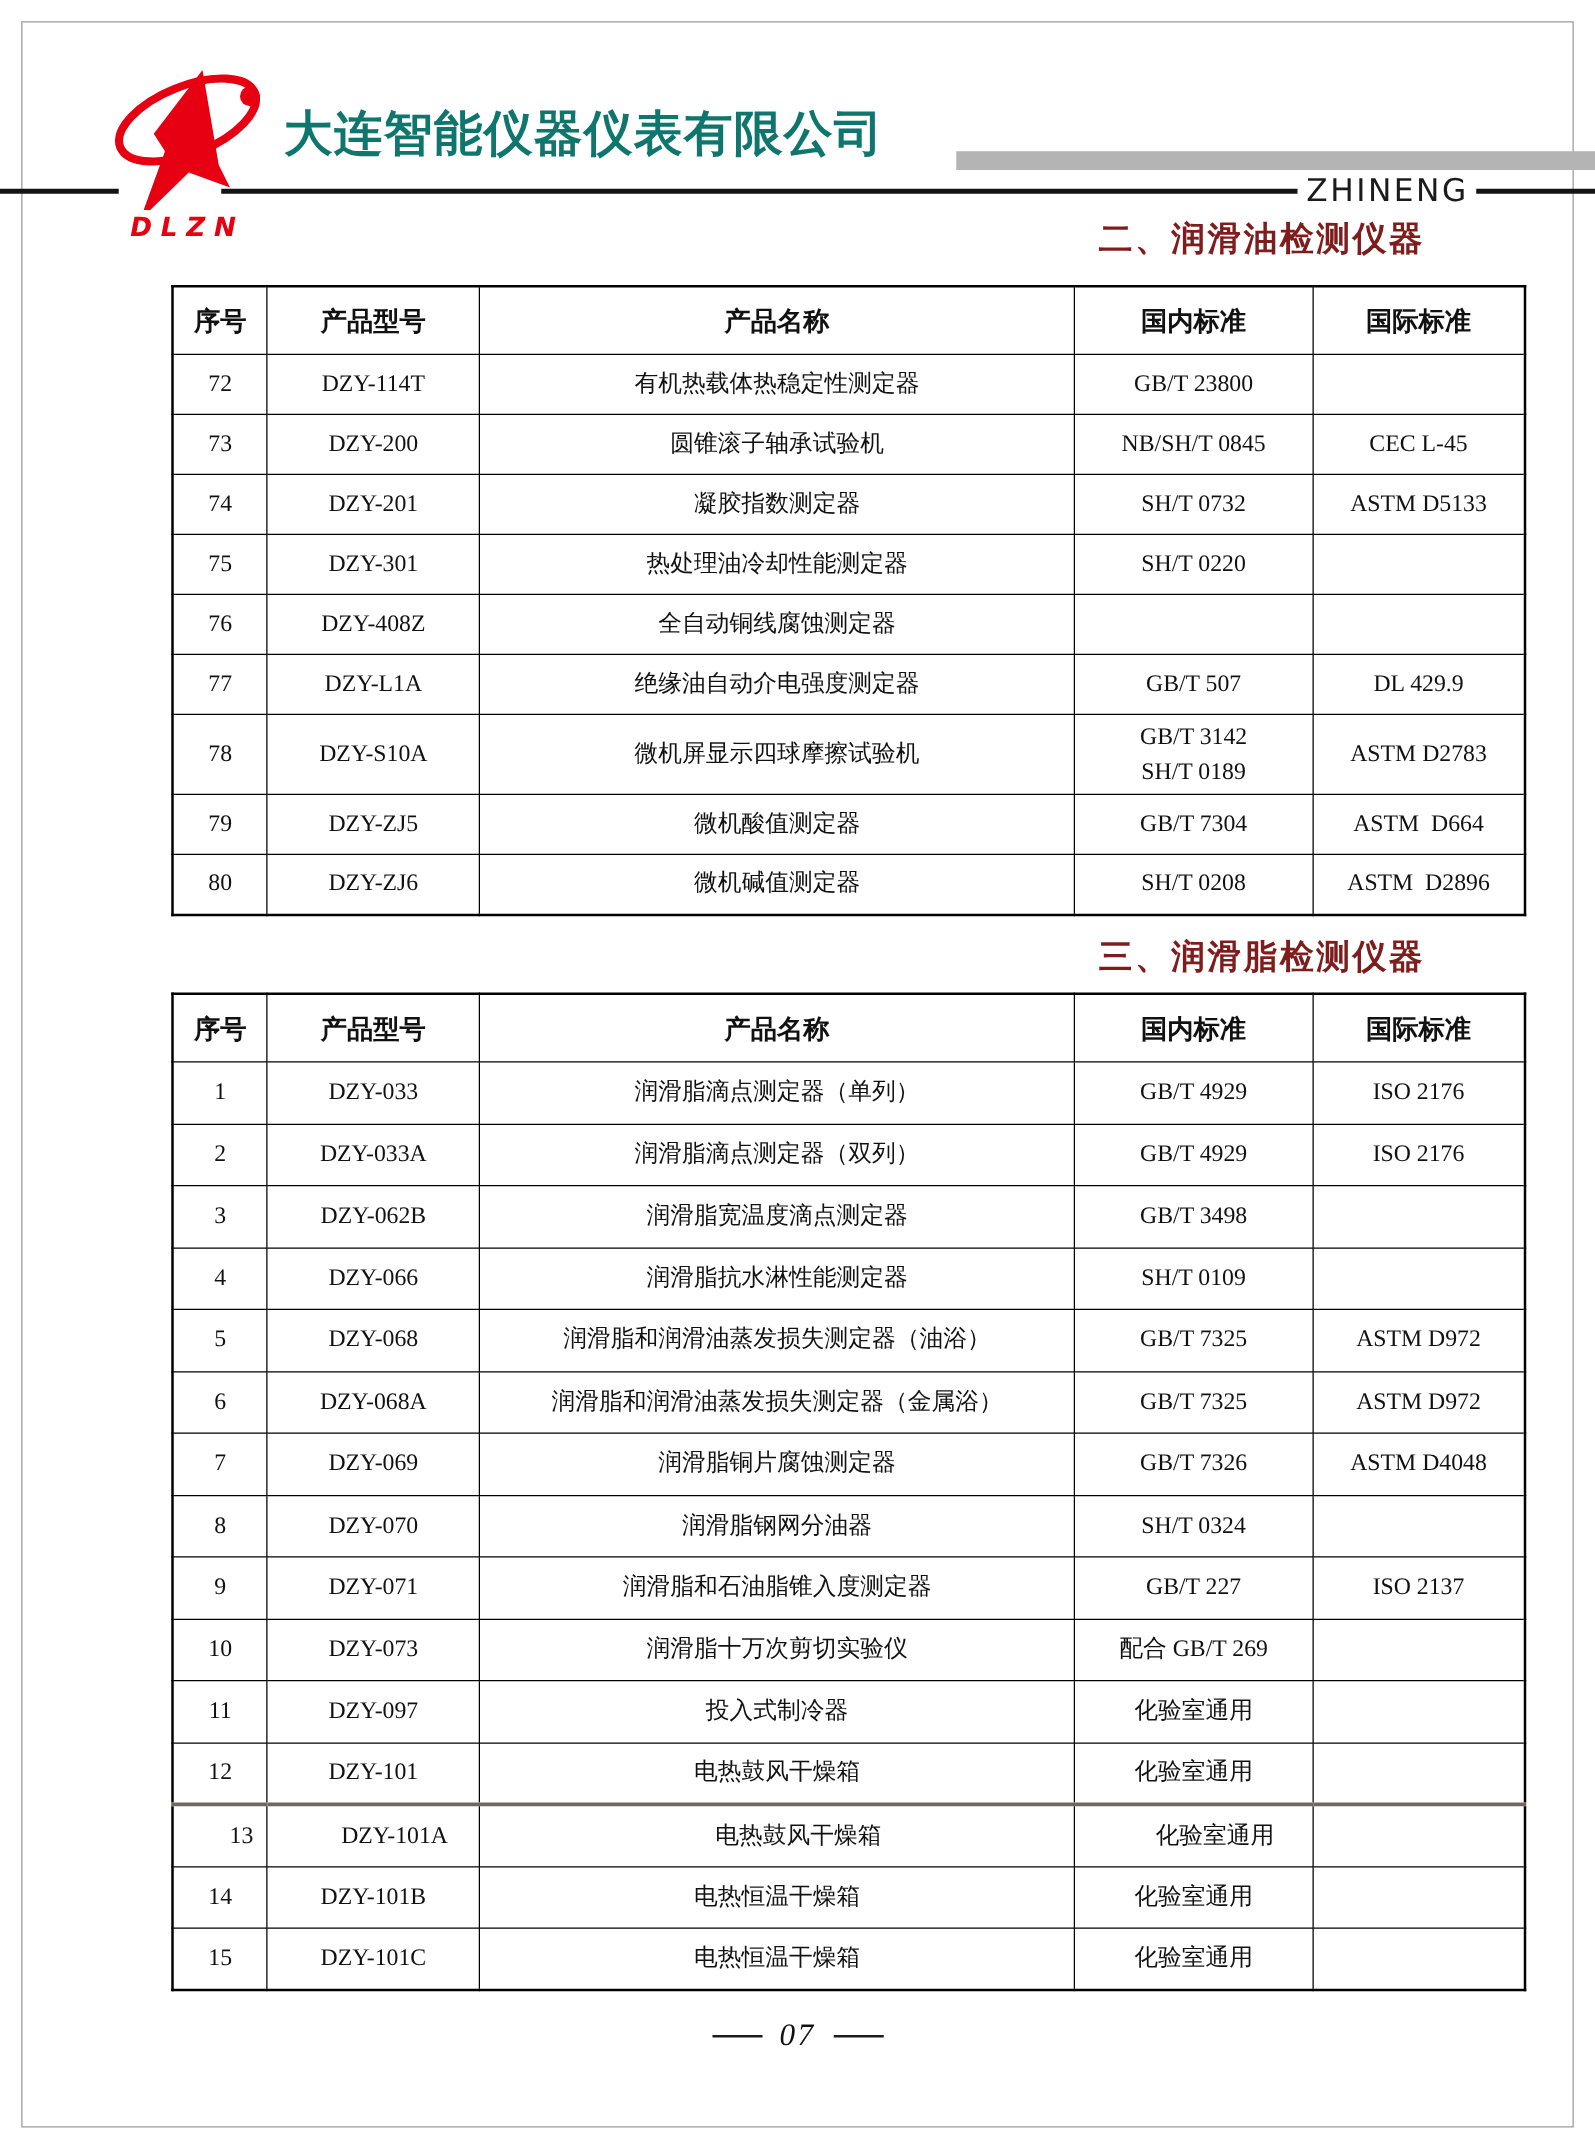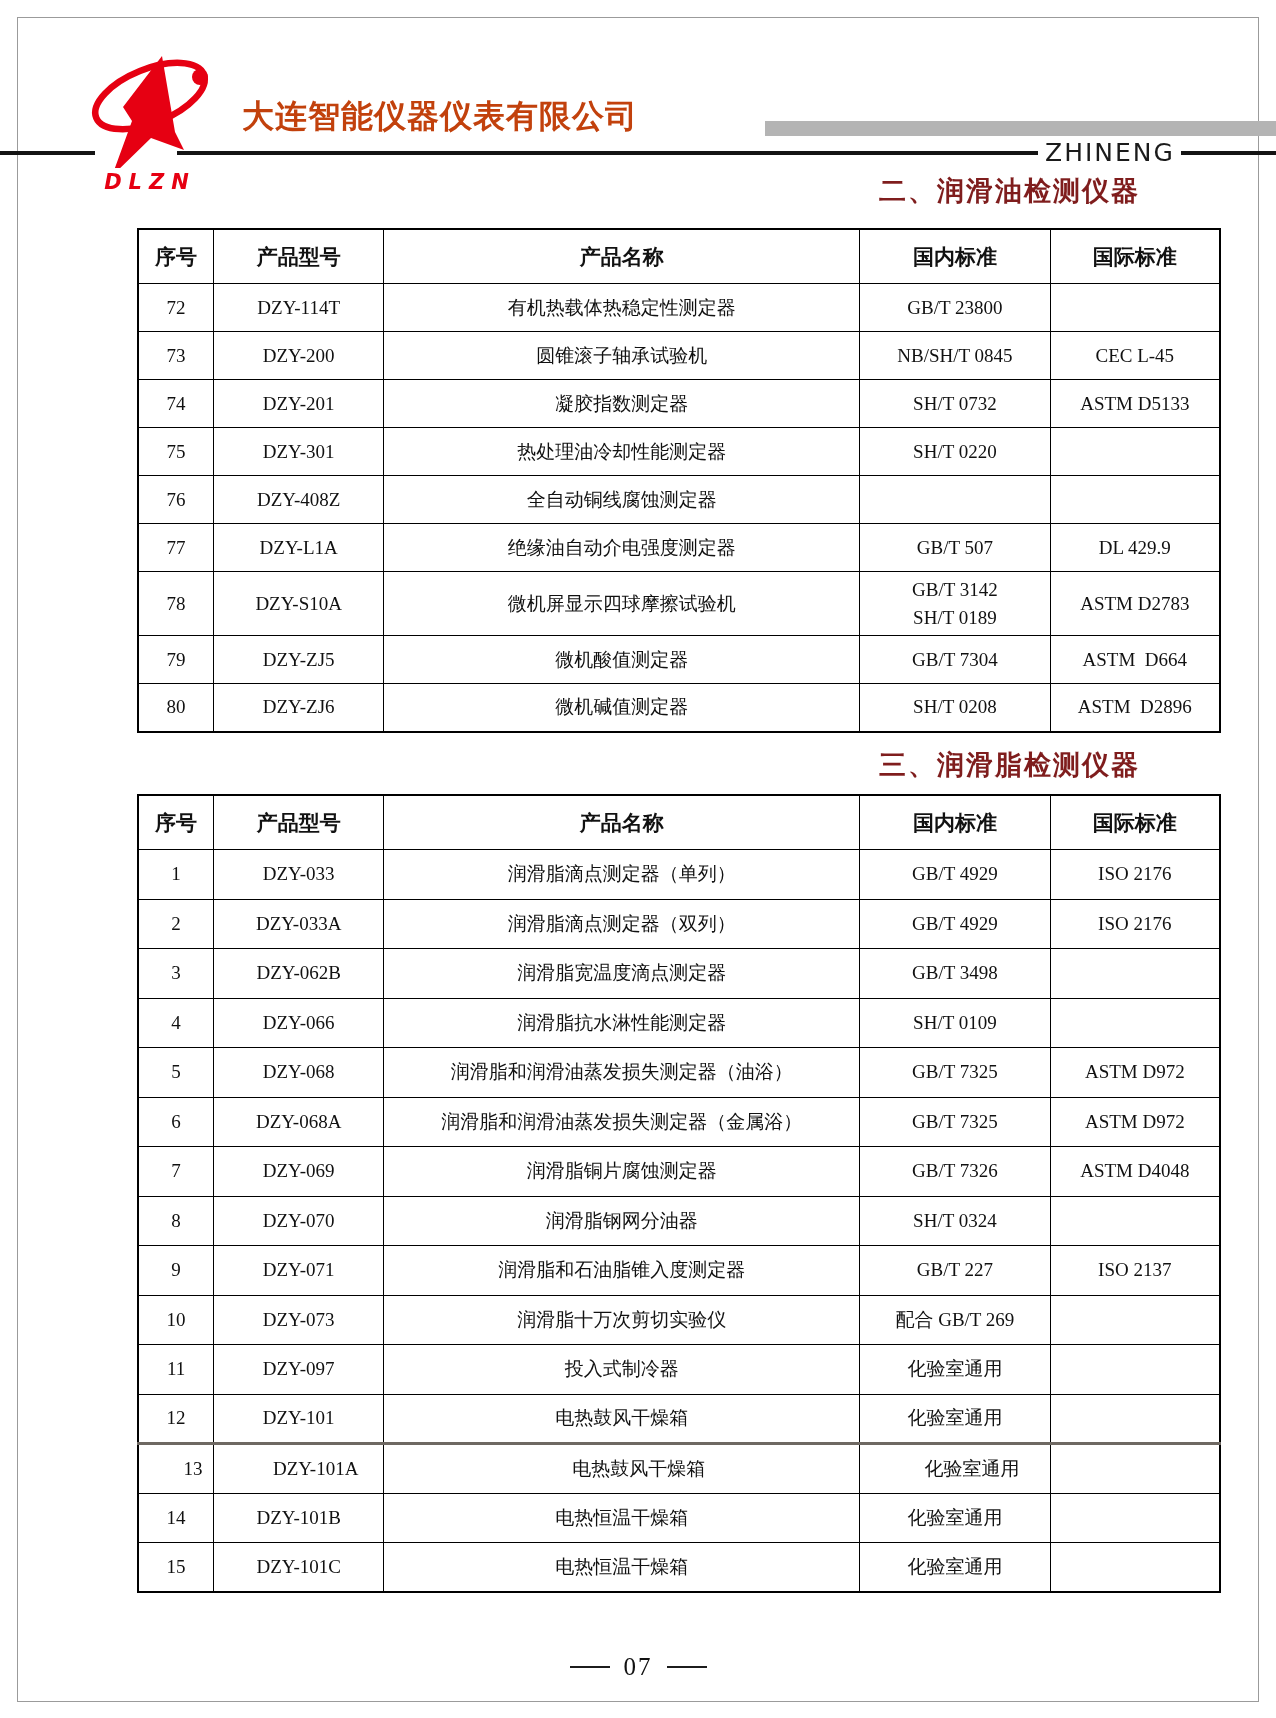--- a/index.html
+++ b/index.html
@@ -15,23 +15,23 @@
   .brand-rule{position:absolute;top:151px;height:4px;background:#141414;z-index:3;}
   .rule-seg1{left:0;width:95px;}
   .rule-seg2{left:177px;width:861px;}
   .rule-seg3{left:1181px;width:95px;}
   .zhineng{
     position:absolute;left:1032px;top:138px;width:156px;text-align:center;
     font-family:"DejaVu Sans","Liberation Sans",sans-serif;
     font-size:25px;letter-spacing:2px;color:#1b1b1b;z-index:4;background:transparent;
   }
   .company-name{
-    position:absolute;left:227px;top:80px;margin:15px;
+    position:absolute;left:227px;top:80px;margin:0;
     font-family:"DejaVu Sans","Liberation Sans",sans-serif;
-    font-size:32px;font-weight:900;letter-spacing:1px;color:#c2410c;z-index:4;white-space:nowrap;
+    font-size:39px;font-weight:900;letter-spacing:1px;color:#0f766e;z-index:4;white-space:nowrap;
   }
   .gray-bar{position:absolute;left:765px;top:121px;width:511px;height:15px;background:#b4b4b4;z-index:2;}
   .logo{position:absolute;left:84px;top:36px;width:132px;height:160px;z-index:5;}
   .logo svg{display:block;}
   .logo-text{
     position:absolute;left:6px;top:134px;width:120px;text-align:center;
     font-family:"DejaVu Sans","Liberation Sans",sans-serif;
     font-style:italic;font-weight:bold;font-size:21px;letter-spacing:7px;color:#e60012;
   }
   
@@ -65,22 +65,22 @@
   #table-oil tbody tr.tall{height:64px;padding-left:25px;}
   #table-grease tbody tr{height:49.5px;}
   #table-grease tbody tr:nth-child(13) td{border-top:3px solid #6e6862;padding-left:38px;}
   col.c-no{width:7%;}
   col.c-model{width:15.7%;}
   col.c-name{width:44%;}
   col.c-dom{width:17.6%;}
   col.c-int{width:15.7%;}
   
   .footer{
-    position:absolute;left:0;top:1653px;width:1276px;display:flex;
-    align-items:center;justify-content:center;z-index:2;
+    position:absolute;left:0;top:1615px;width:1276px;display:flex;
+    align-items:center;justify-content:center;z-index:2;font-style:italic;
   }
   .pageno-dash{width:40px;height:2px;background:#1c1c1c;}
   .pageno{
     margin:0 14px;font-size:25px;letter-spacing:2px;color:#111;
     font-family:"Liberation Serif","DejaVu Serif",serif;
   }
 </style>
 </head>
 <body>
 

